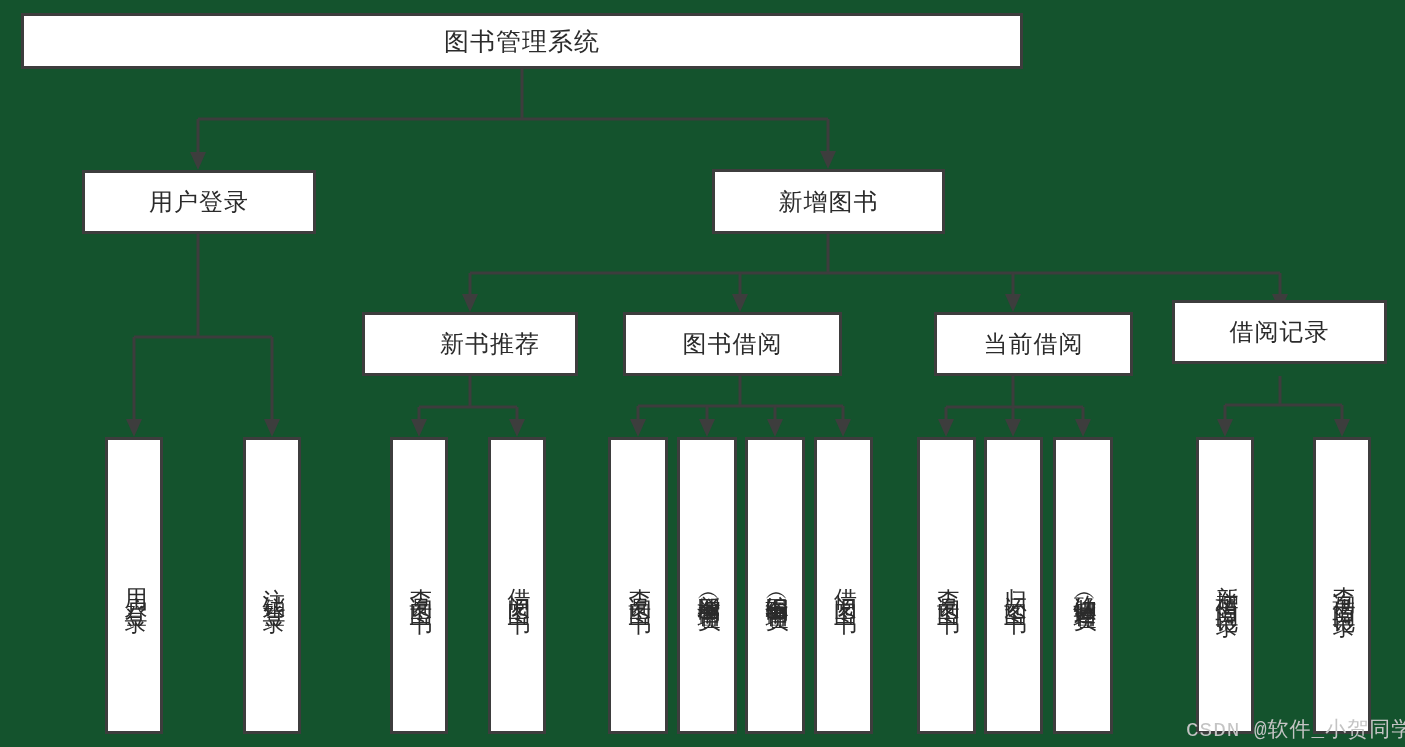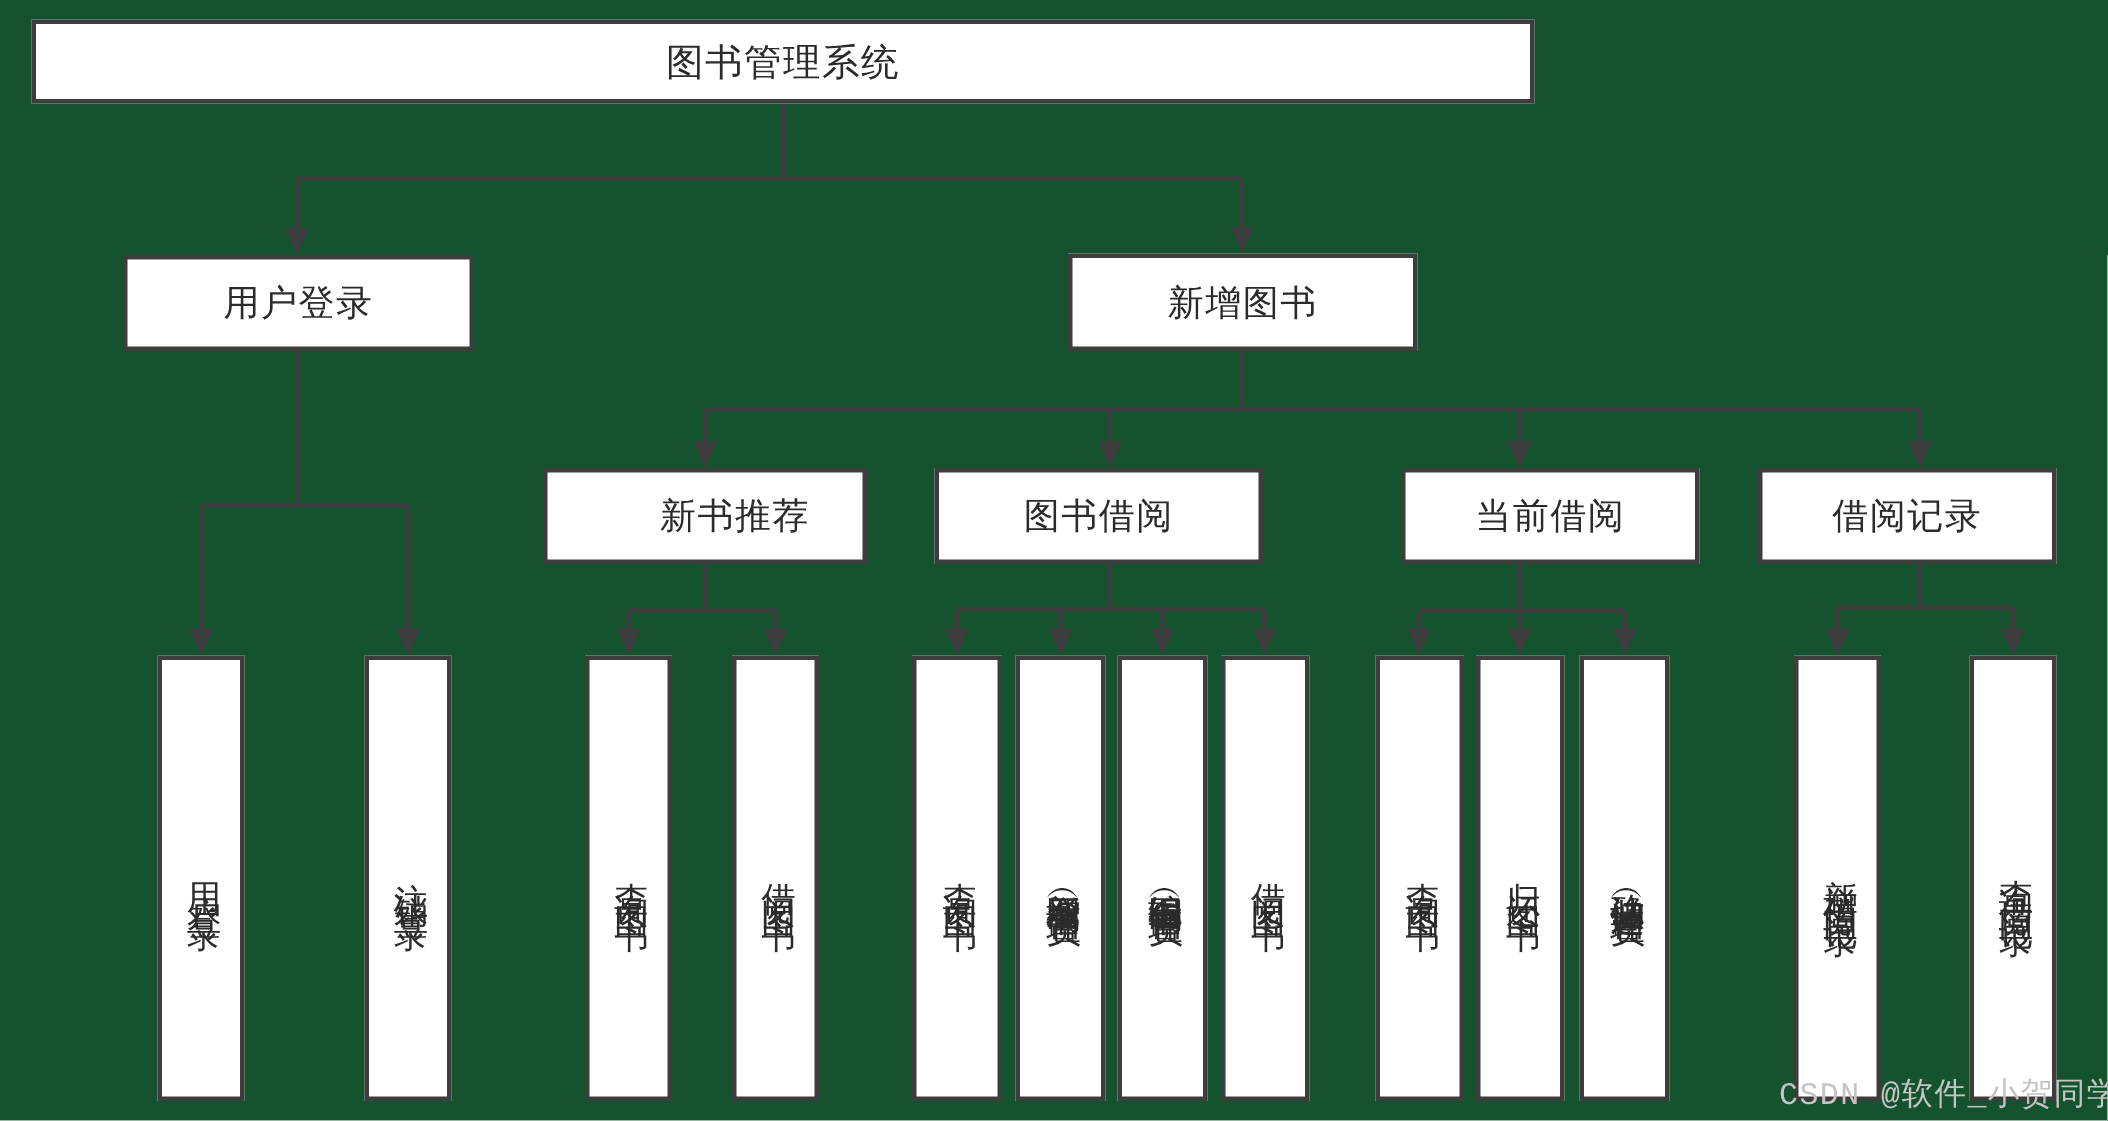--- a/index.html
+++ b/index.html
@@ -123,21 +123,21 @@
 
   <div class="node h-node" style="left:362px; top:312px; width:216px; height:64px;padding-left:40px;">
     <span>新书推荐</span>
   </div>
   <div class="node h-node" style="left:623px; top:312px; width:219px; height:64px;">
     <span>图书借阅</span>
   </div>
   <div class="node h-node" style="left:906px; top:312px; width:199px; height:64px;margin-left:28px;">
     <span>当前借阅</span>
   </div>
-  <div class="node h-node" style="left:1172px; top:312px; width:199px; height:64px;">
+  <div class="node h-node" style="left:1172px; top:300px; width:215px; height:64px;">
     <span>借阅记录</span>
   </div>
 
   <div class="node leaf" style="left:105px; top:437px; width:58px; height:297px;">
     <span>用户登录</span>
   </div>
   <div class="node leaf" style="left:243px; top:437px; width:58px; height:297px;">
     <span>注销登录</span>
   </div>
 

